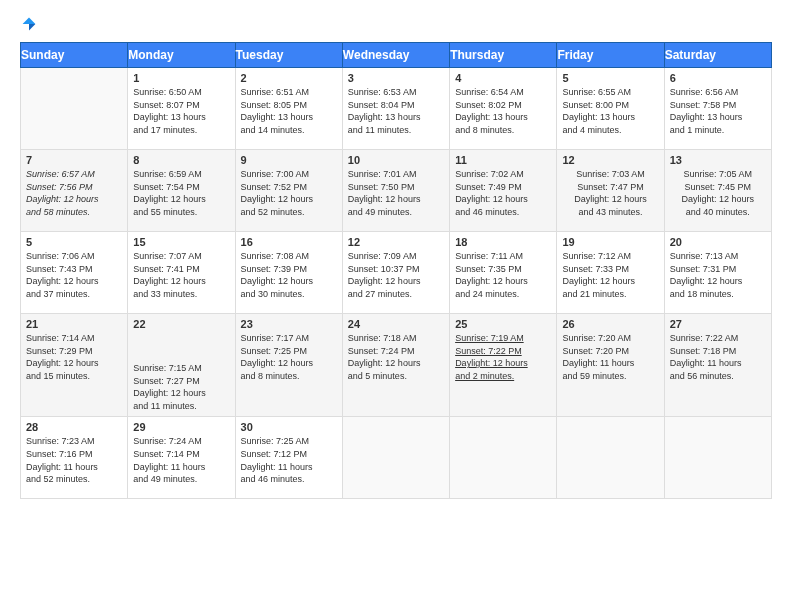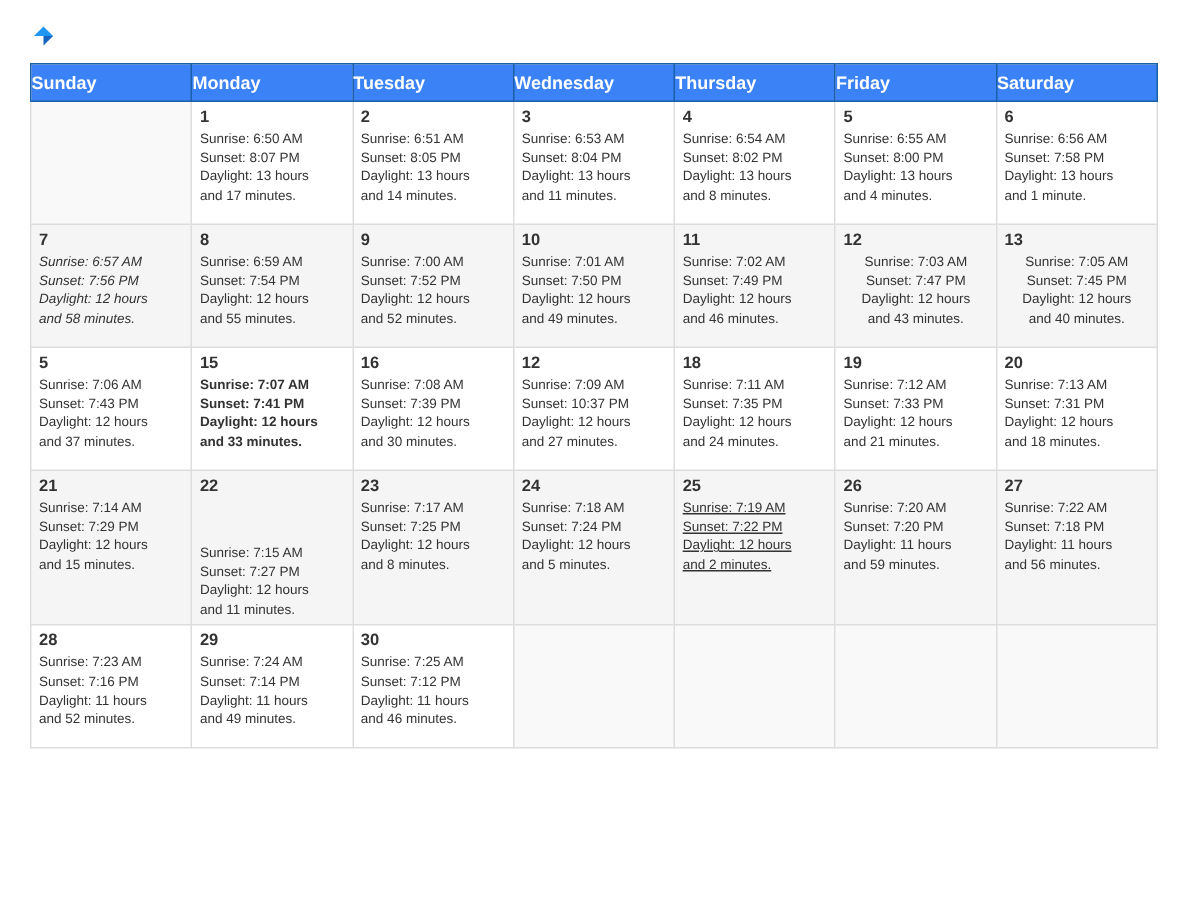--- a/index.html
+++ b/index.html
@@ -222,21 +222,21 @@
         <tr>
           <td>
             <span class="day-number">5</span>
             <div class="day-info" style="white-space: pre-line;">Sunrise: 7:06 AM
 Sunset: 7:43 PM
 Daylight: 12 hours
 and 37 minutes.</div>
           </td>
           <td>
             <span class="day-number">15</span>
-            <div class="day-info" style="white-space: pre-line; font-weight: bold;">Sunrise: 7:07 AM
+            <div class="day-info" style="white-space: pre-line;">Sunrise: 7:07 AM
 Sunset: 7:41 PM
 Daylight: 12 hours
 and 33 minutes.</div>
           </td>
           <td>
             <span class="day-number">16</span>
             <div class="day-info" style="white-space: pre-line;">Sunrise: 7:08 AM
 Sunset: 7:39 PM
 Daylight: 12 hours
 and 30 minutes.</div>

